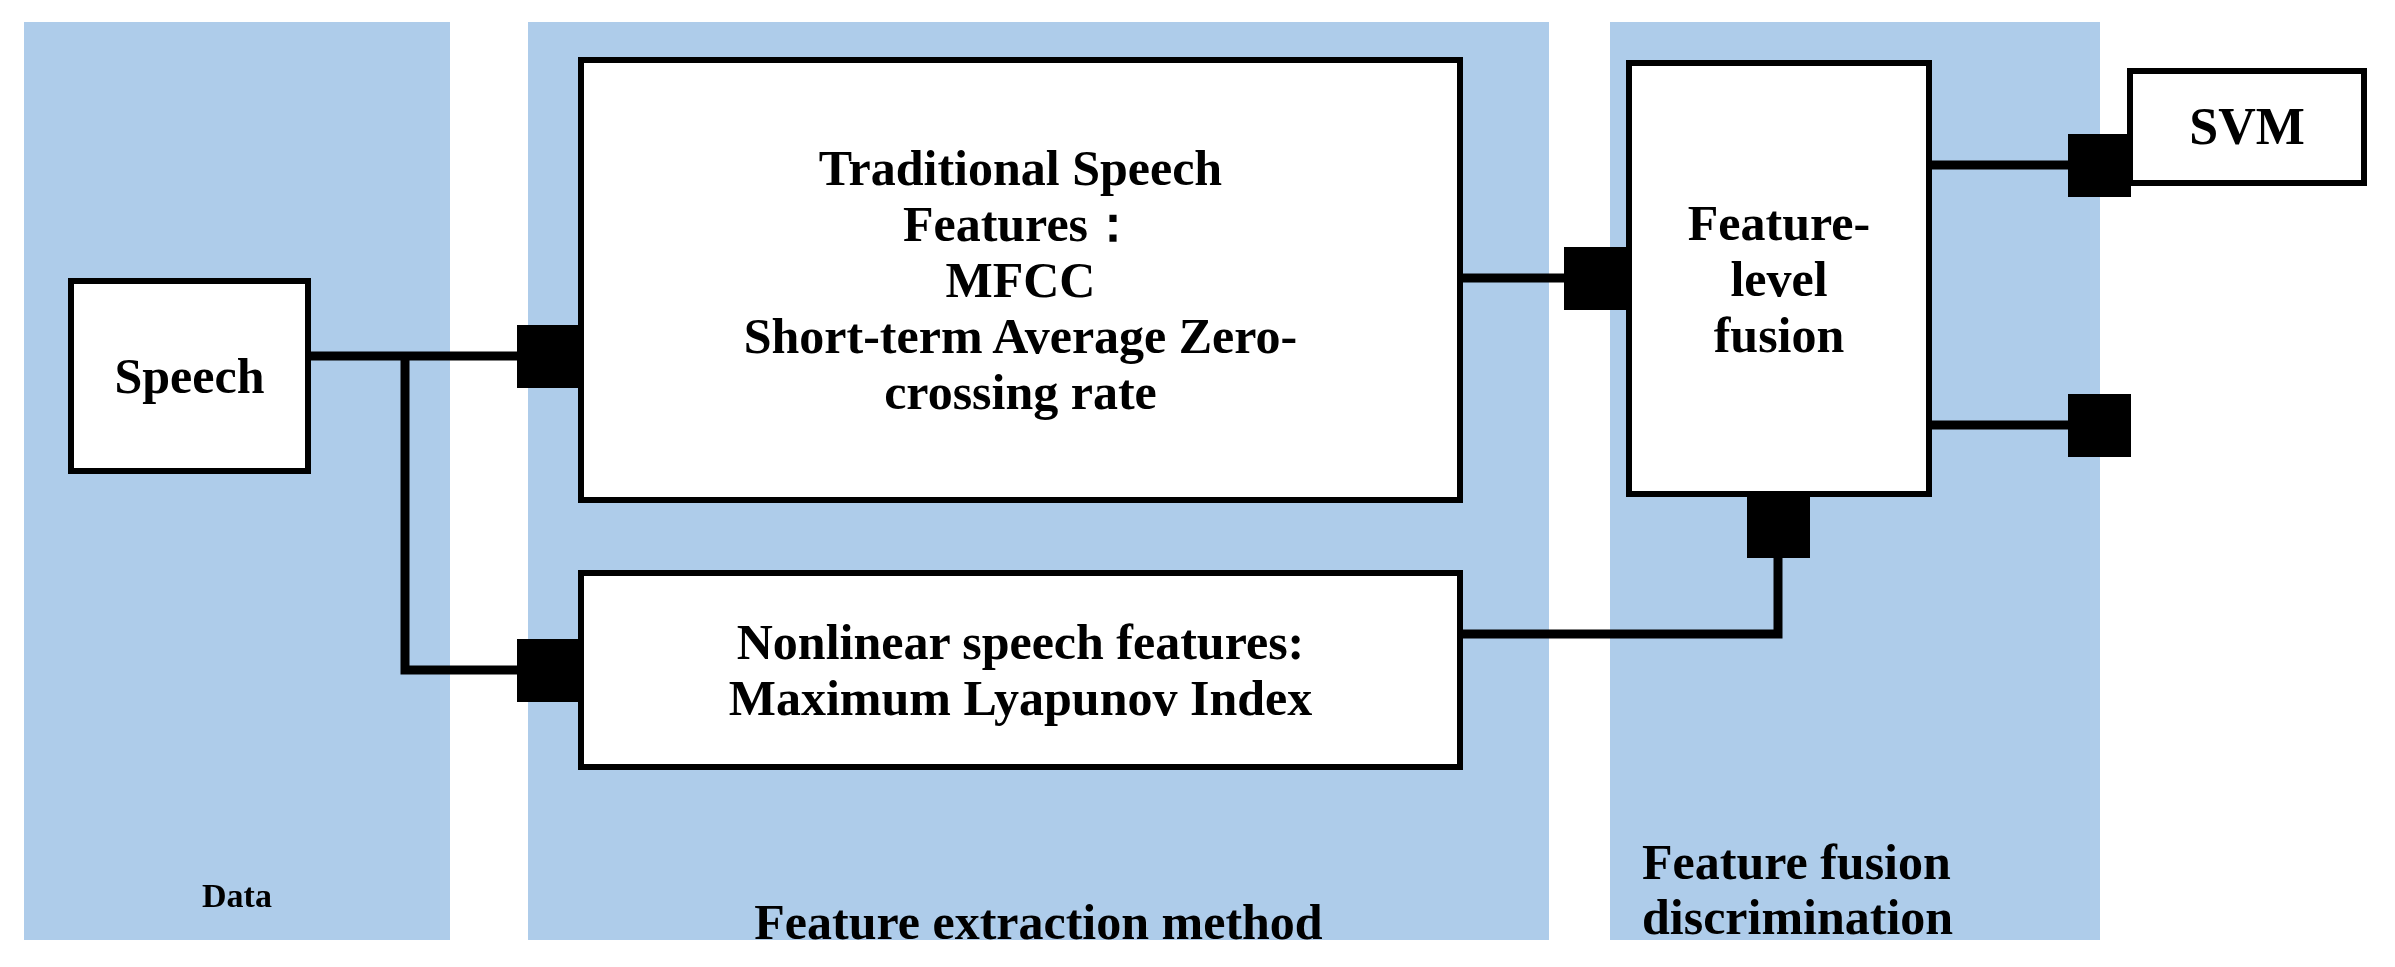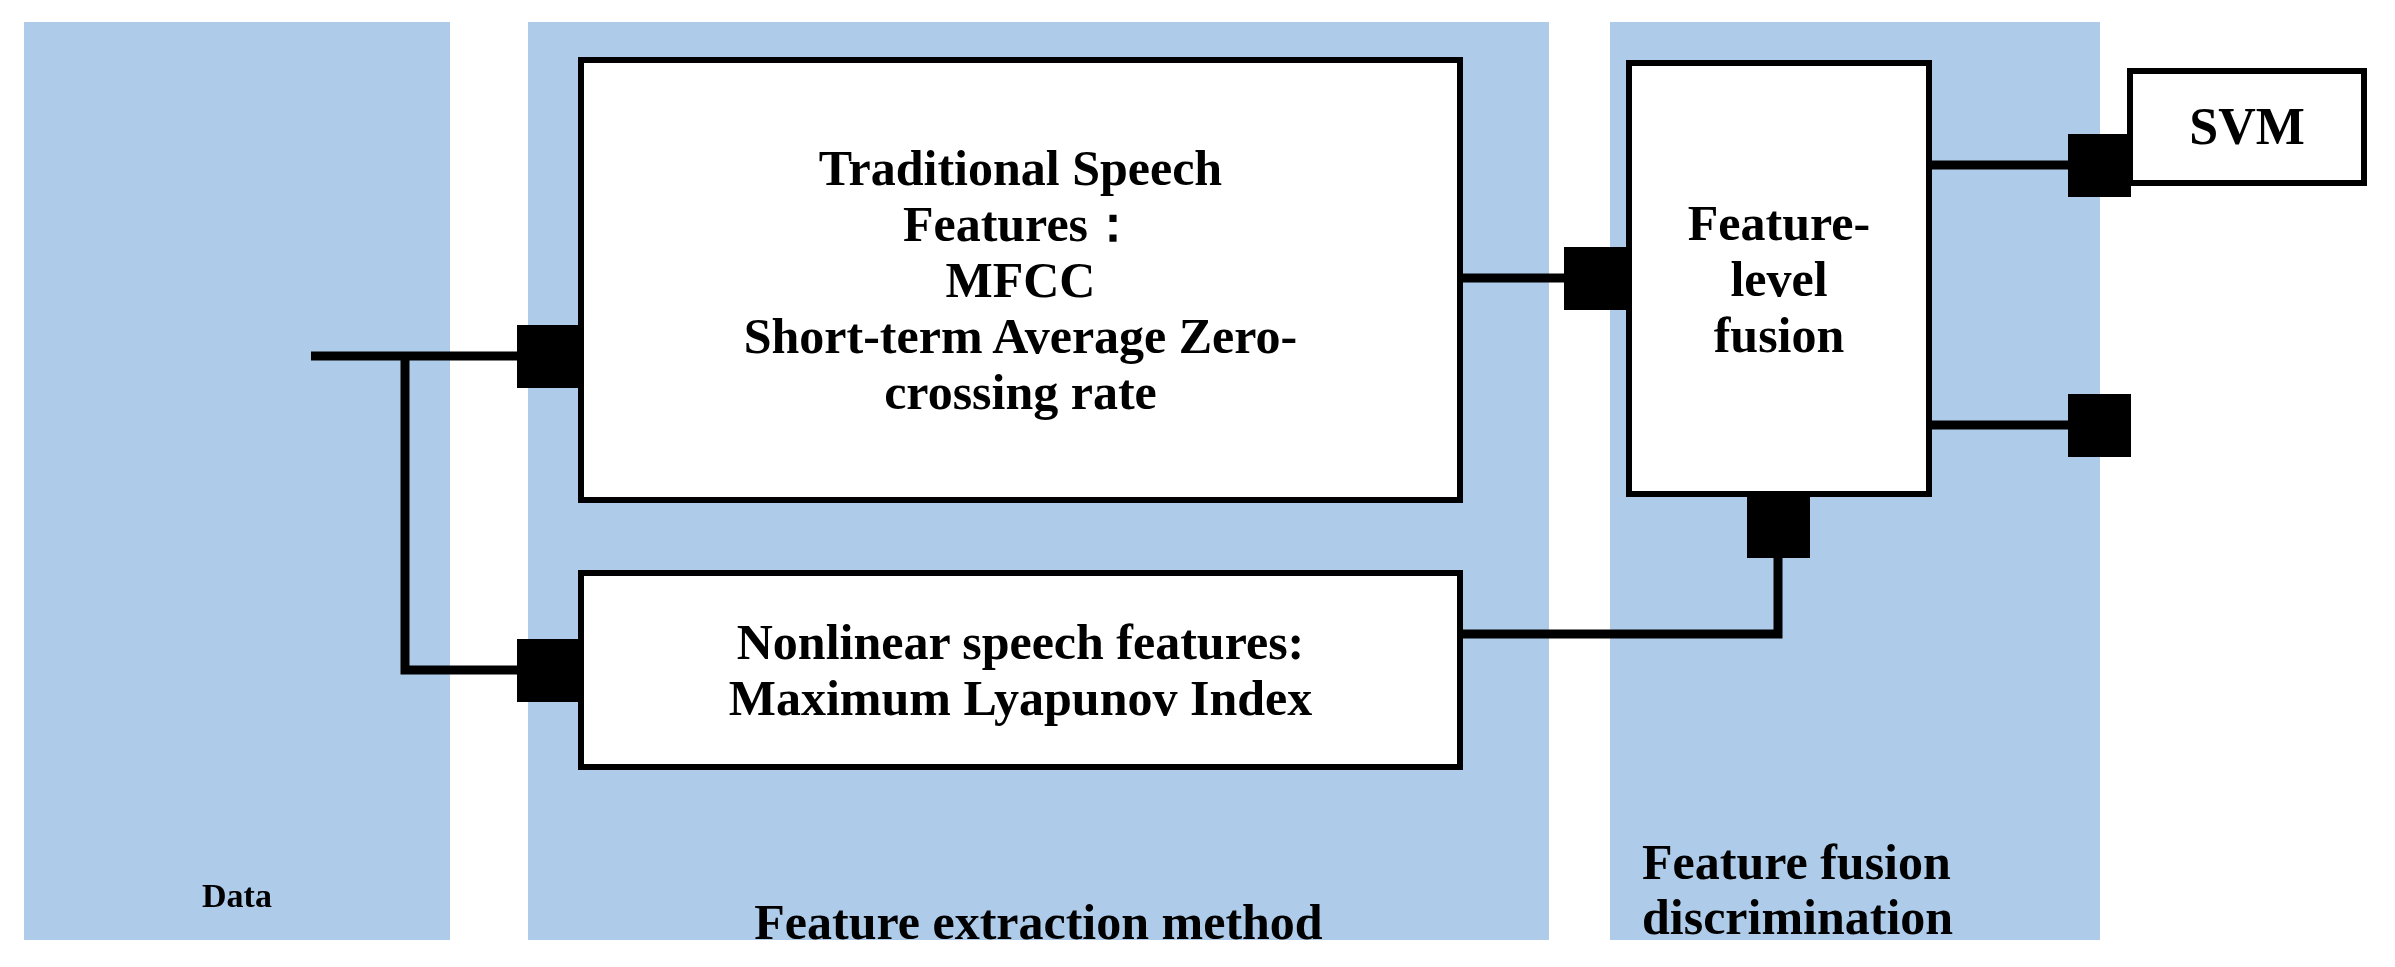--- a/index.html
+++ b/index.html
@@ -60,20 +60,23 @@
 
     <path d="M1463,278 L1614,278" marker-end="url(#ah)"></path>
 
     <path d="M1463,634 L1778,634 L1778,508" marker-end="url(#ah)"></path>
 
     <path d="M1932,165 L2118,165" marker-end="url(#ah)"></path>
 
     <path d="M1932,425 L2118,425" marker-end="url(#ah)"></path>
   </svg>
 
+  <div class="node" style="left:68px;top:278px;width:243px;height:196px;font-size:50px;">
+    <span>Speech</span>
+  </div>
 
   <div class="node" style="left:578px;top:57px;width:885px;height:446px;font-size:50px;padding:12px 18px;">
     <span>Traditional Speech
 Features：
 MFCC
 Short-term Average Zero-
 crossing rate</span>
   </div>
 
   <div class="node" style="left:1626px;top:60px;width:306px;height:437px;font-size:50px;">

